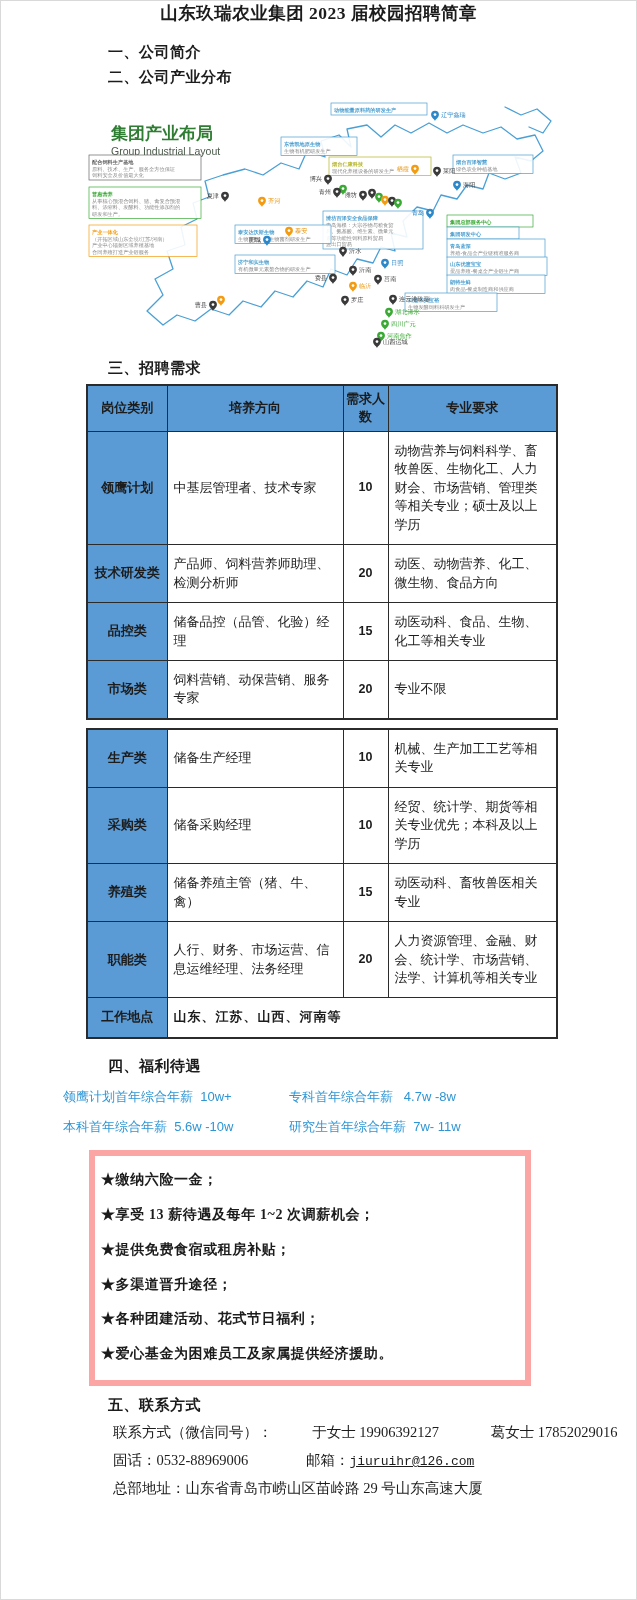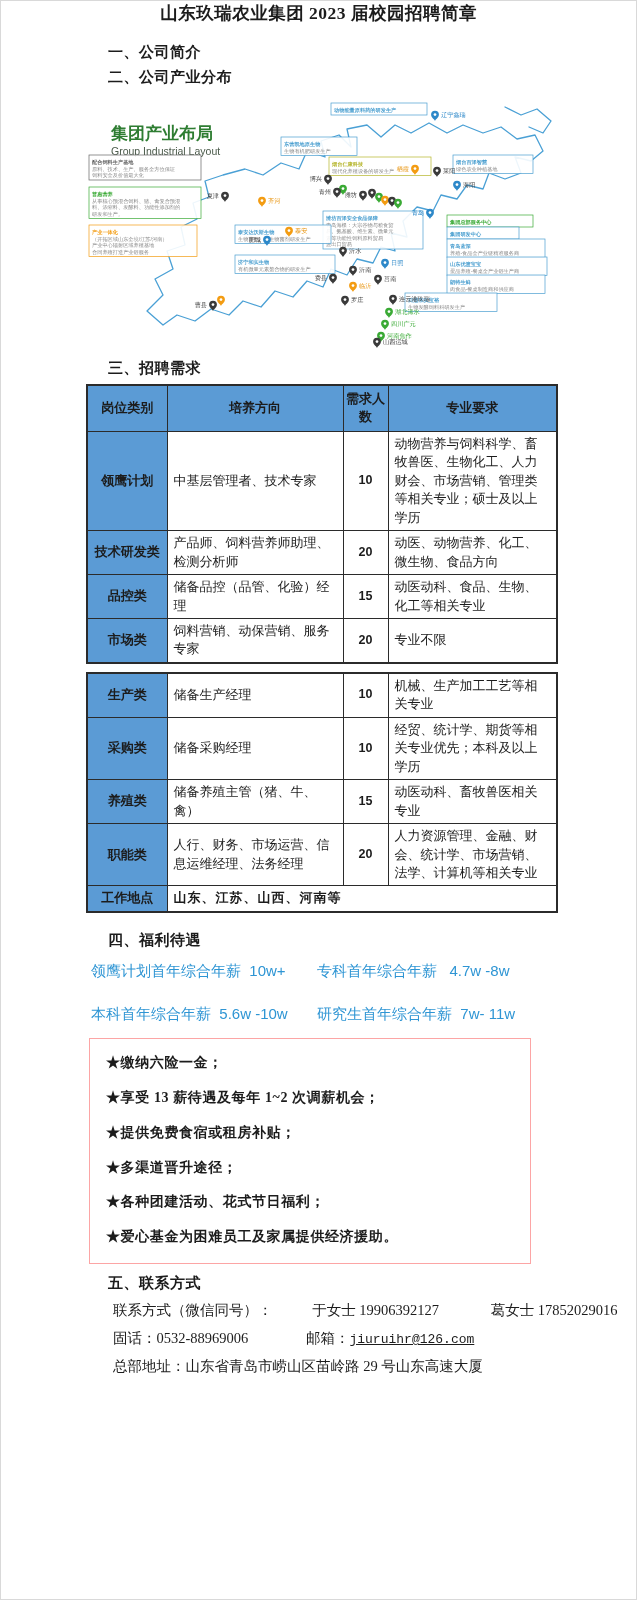--- a/index.html
+++ b/index.html
@@ -16,30 +16,30 @@
   .sec-heading.s4{margin-top:18px;}
   .sec-heading.s5{margin-top:10px;}
   .intro{margin:4px 78px 0 86px;font-size:14.5px;line-height:26px;text-indent:2.05em;text-align:justify;}
   .map-wrap{position:relative;margin:12px 0 0 84px;width:480px;height:250px;}
   .map-wrap svg{display:block;}
   .map-title{font-family:"Liberation Sans","DejaVu Sans",sans-serif;font-weight:bold;font-size:17px;fill:#2e7d32;}
   .map-subtitle{font-family:"Liberation Sans","DejaVu Sans",sans-serif;font-size:10.5px;fill:#4a5a4a;}
   .coast{fill:none;stroke:#4aa0d5;stroke-width:1.3;stroke-linejoin:round;stroke-linecap:round;}
   table.req{border-collapse:collapse;margin:6px 0 0 85px;width:470px;font-size:13px;table-layout:fixed;border-radius:8px;}
   table.req.t2{margin-top:8px;}
-  table.req th,table.req td{border:1px solid #2b2b2b;padding:3px 6px;line-height:1.42;vertical-align:middle;}
+  table.req th,table.req td{border:1px solid #2b2b2b;padding:10px 6px;line-height:1.42;vertical-align:middle;}
   table.req{border:2px solid #2b2b2b;}
   table.req th{background:#5B9BD5;font-weight:bold;text-align:center;padding:4px 2px;}
   td.cat{background:#5B9BD5;font-weight:bold;text-align:center;}
   td.num{text-align:center;font-weight:bold;font-family:"Liberation Sans","DejaVu Sans",sans-serif;font-size:12.5px;}
   td.loc{font-weight:bold;padding-left:30px;letter-spacing:1px;}
   col.c1{width:80px;} col.c2{width:176px;} col.c3{width:45px;} col.c4{width:169px;}
-  .salary-grid{margin:12px 0 0 90px;display:grid;grid-template-columns:226px auto;row-gap:24px;
-    font-family:"Liberation Sans","DejaVu Sans",sans-serif;font-size:15px;color:#2E95D4;white-space:pre-wrap;}
-  .perks-box{margin:14px 0 0 88px;width:412px;border:1px solid #fca5a5;padding:15px 12px 0 16px;}
+  .salary-grid{margin:12px 0 0 62px;display:grid;grid-template-columns:226px auto;row-gap:12px;
+    font-family:"Liberation Sans","DejaVu Sans",sans-serif;font-size:13px;color:#2E95D4;white-space:pre-wrap;}
+  .perks-box{margin:14px 0 0 88px;width:412px;border:6px solid #fca5a5;padding:15px 12px 0 6px;}
   .perk{font-size:14px;font-weight:bold;margin-bottom:16px;letter-spacing:.6px;line-height:1.35;}
   .contact{margin:8px 0 0 112px;font-size:14.5px;}
   .contact .crow{margin-bottom:9px;}
   .contact .gap1{margin-left:36px;} .contact .gap2{margin-left:48px;} .contact .gap3{margin-left:54px;}
   .email{color:#1c1c1c;text-decoration:underline;font-family:"Liberation Mono","DejaVu Sans Mono",monospace;font-size:13px;}
 </style>
 </head>
 <body>
 
 <div class="page">

